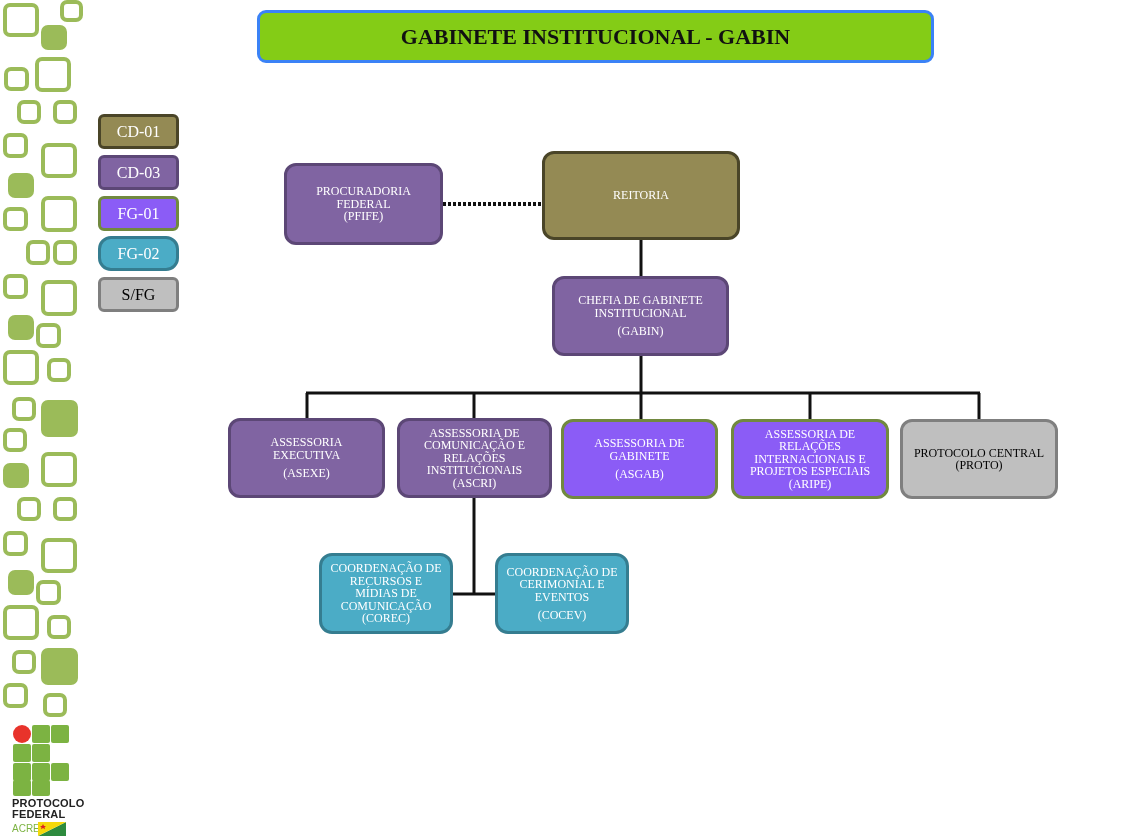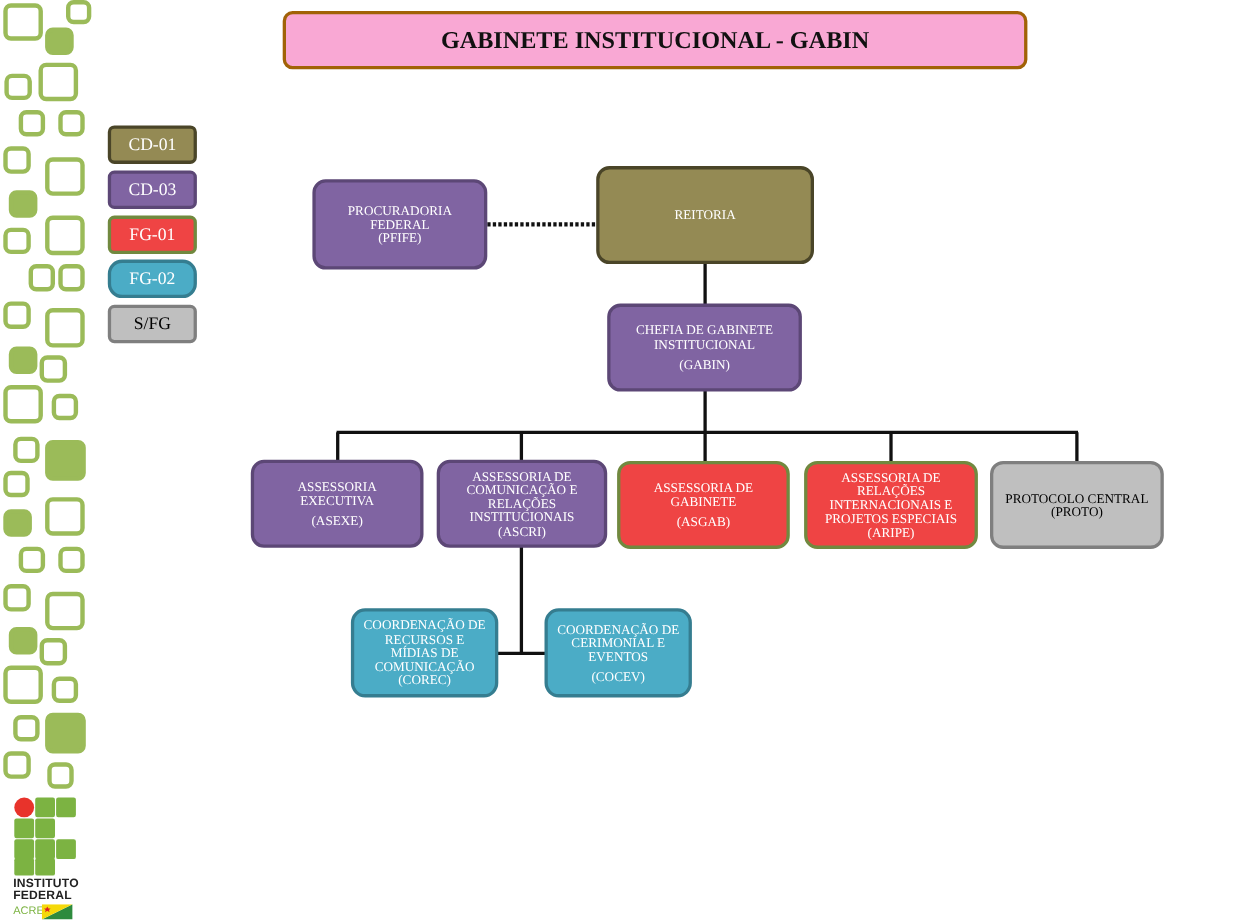--- a/index.html
+++ b/index.html
@@ -14,40 +14,40 @@
   .logo { position: absolute; left: 8px; top: 722px; width: 80px; height: 118px; }
   .logo .c { position: absolute; width: 18px; height: 18px; }
   .logo .dot { border-radius: 50%; background: #e8332b; }
   .logo .g { background: #7cb342; border-radius: 2px; }
   .logo .t1 { position: absolute; left: 4px; top: 76px; font-family: "Liberation Sans", sans-serif; font-weight: bold; font-size: 11px; line-height: 11px; color: #222; letter-spacing: 0.2px; }
   .logo .t2 { position: absolute; left: 4px; top: 101px; font-family: Liberation Sans, sans-serif; font-size: 10px; color: #7cb342; }
   .logo .flag { position: absolute; left: 30px; top: 100px; width: 28px; height: 14px; }
 
   .title-box {
     position: absolute; left: 257px; top: 10px; width: 677px; height: 53px;
-    box-sizing: border-box; border: 3px solid #a16207; border-radius: 9px; background: #f9a8d4;
+    box-sizing: border-box; border: 3px solid #3b82f6; border-radius: 9px; background: #84cc16;
     display: flex; align-items: center; justify-content: center;
   }
   .title-box span { font-weight: bold; font-size: 22px; color: #111; }
 
   .legend-item {
     position: absolute; left: 98px; width: 81px; height: 35px; box-sizing: border-box;
     border: 3px solid; border-radius: 6px; display: flex; align-items: center; justify-content: center;
     font-size: 16px; color: #fff;
   }
   .node {
     position: absolute; box-sizing: border-box; border: 3px solid; border-radius: 12px;
     display: flex; flex-direction: column; align-items: center; justify-content: center;
     text-align: center; color: #fff; font-size: 12px; line-height: 12.5px; padding: 0 4px;
   }
   .node .abbr { margin-top: 6px; }
   .node .abbr.tight { margin-top: 0; }
   .cd01 { background: #948a54; border-color: #4a4528; }
   .cd03 { background: #8064a2; border-color: #5c4776; }
-  .fg01 { background: #ef4444; border-color: #71893f; }
+  .fg01 { background: #8b5cf6; border-color: #71893f; }
   .fg02 { background: #4bacc6; border-color: #357d90; border-radius: 13px; }
   .sfg  { background: #bfbfbf; border-color: #7f7f7f; color: #000; }
   svg.lines { position: absolute; left: 0; top: 0; width: 1132px; height: 840px; }
 </style>
 </head>
 <body>
 
 <div class="deco">
   <div class="sq" style="left:3px;top:3px;width:36px;height:34px"></div>
   <div class="sq" style="left:60px;top:0px;width:23px;height:22px"></div>
@@ -93,21 +93,21 @@
   <div class="c g" style="left:24px;top:3px"></div>
   <div class="c g" style="left:43px;top:3px"></div>
   <div class="c g" style="left:5px;top:22px"></div>
   <div class="c g" style="left:24px;top:22px"></div>
   <div class="c g" style="left:5px;top:41px"></div>
   <div class="c g" style="left:24px;top:41px"></div>
   <div class="c g" style="left:43px;top:41px"></div>
   <div class="c g" style="left:5px;top:58px;height:16px"></div>
   <div class="c g" style="left:24px;top:58px;height:16px"></div>
   <div class="t1">
-    <div>INSTITUTO</div>
+    <div>PROTOCOLO</div>
     <div>FEDERAL</div>
   </div>
   <div class="t2">ACRE</div>
   <svg class="flag" viewBox="0 0 28 14">
     <polygon points="0,14 28,0 28,14" fill="#2e8b3e"></polygon>
     <polygon points="0,14 0,0 28,0" fill="#f5d90a"></polygon>
     <polygon points="5,2 6,4 8,4 6.5,5.3 7,7.3 5,6 3,7.3 3.5,5.3 2,4 4,4" fill="#d22"></polygon>
   </svg>
 </div>
 

